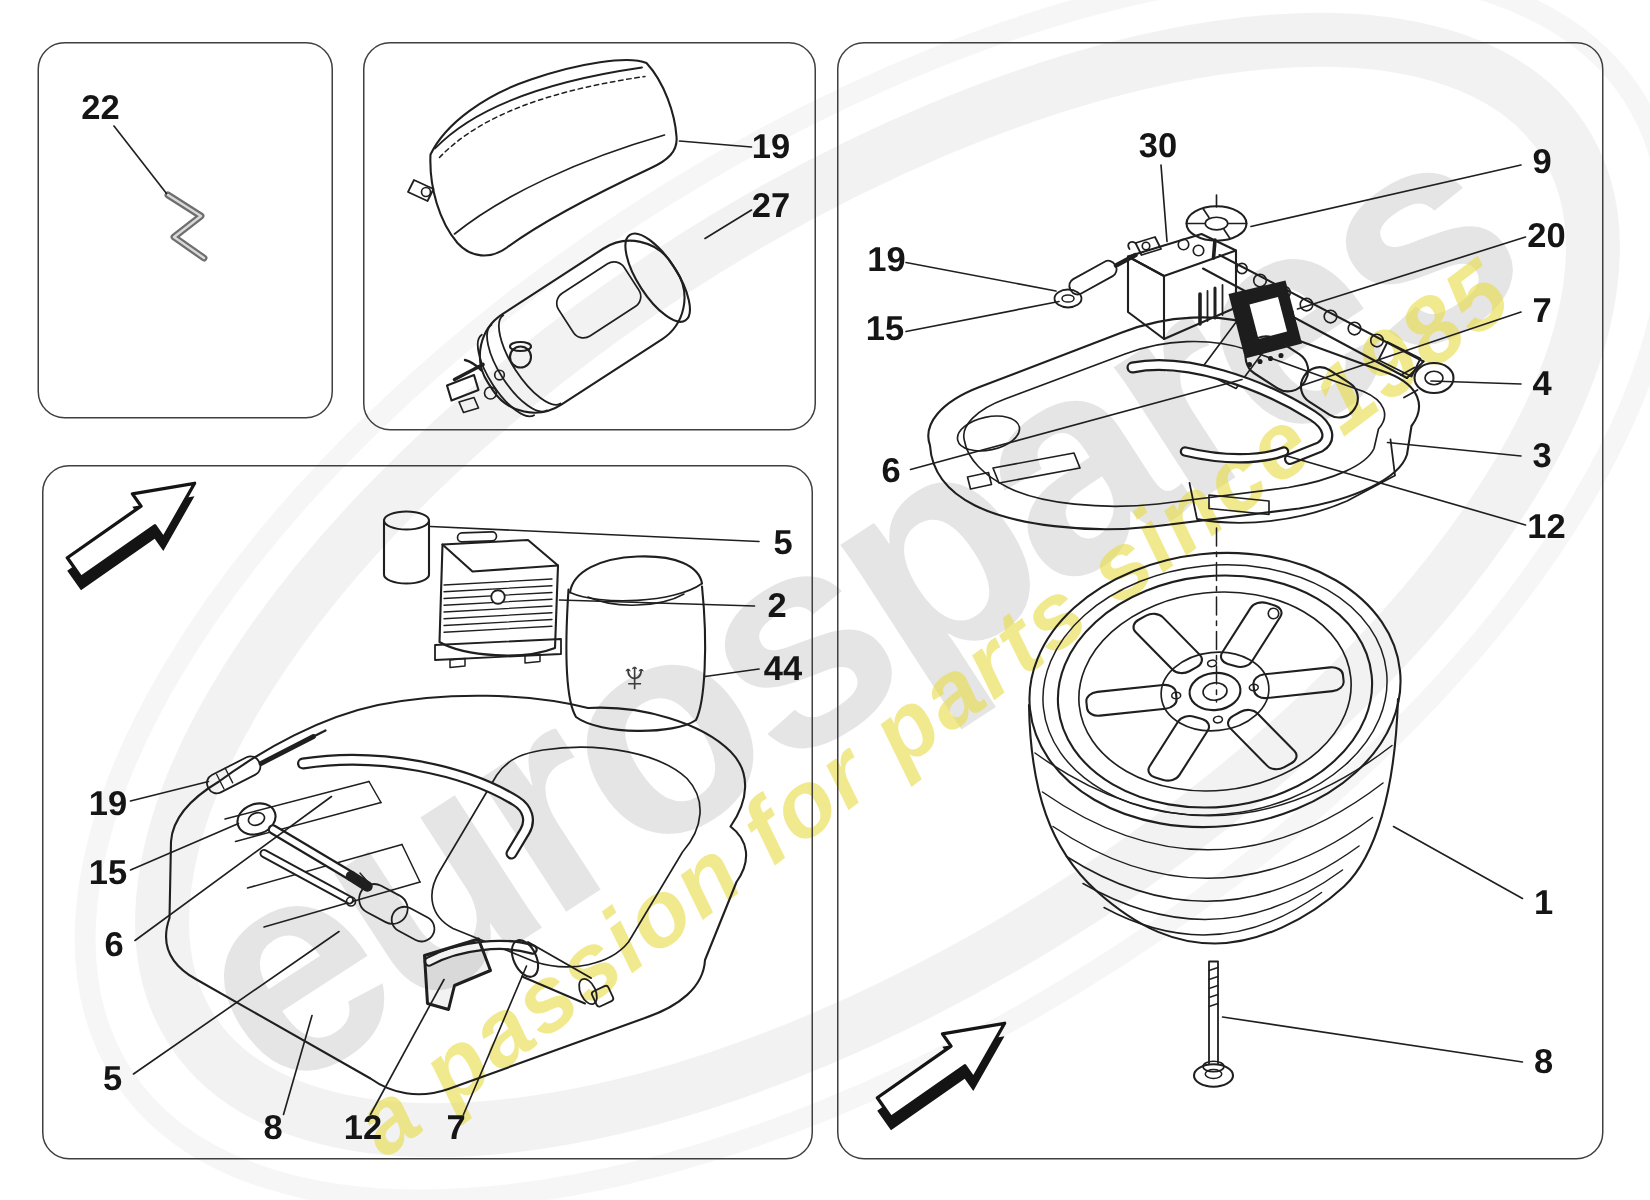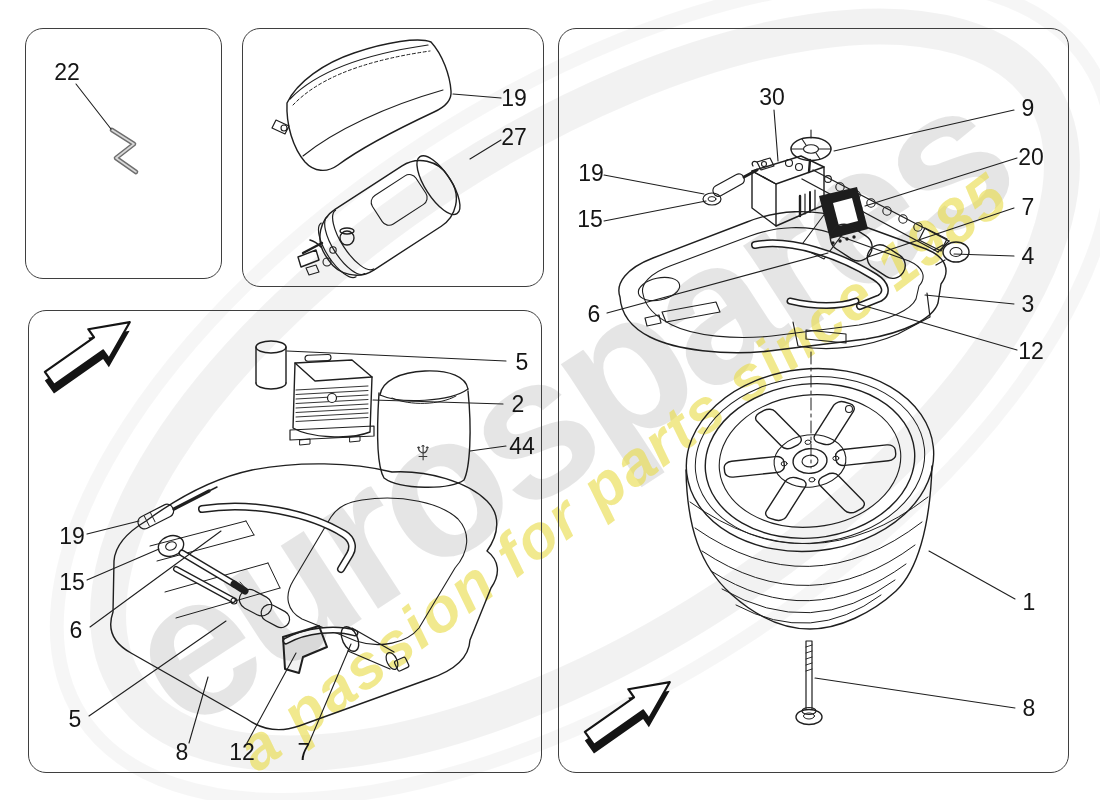--- a/index.html
+++ b/index.html
@@ -15,21 +15,21 @@
           color:rgba(233,220,73,0.62);white-space:nowrap;}
   
   .panel{position:absolute;border:1.6px solid #3f3f3f;border-radius:18px;background:transparent;}
   #panel-top-left{left:25px;top:28px;width:195px;height:249px;}
   #panel-top-middle{left:242px;top:28px;width:300px;height:257px;}
   #panel-right{left:558px;top:28px;width:509px;height:743px;}
   #panel-bottom-left{left:28px;top:310px;width:512px;height:461px;}
   
   .art{position:absolute;left:0;top:0;pointer-events:none;}
   
-  .lbl{position:absolute;transform:translate(-50%,-50%);font-size:23px;font-weight:400;
+  .lbl{position:absolute;transform:translate(-50%,-50%);font-size:23px;font-weight:700;
        color:#151515;line-height:1;cursor:pointer;}
   .glyph{position:absolute;transform:translate(-50%,-50%);font-size:30px;color:#3c3c3c;}
 </style>
 </head>
 <body>
 
 <div class="stage">
 
   <div class="wm">
     <svg class="art" width="1100" height="800" viewBox="0 0 1100 800">

